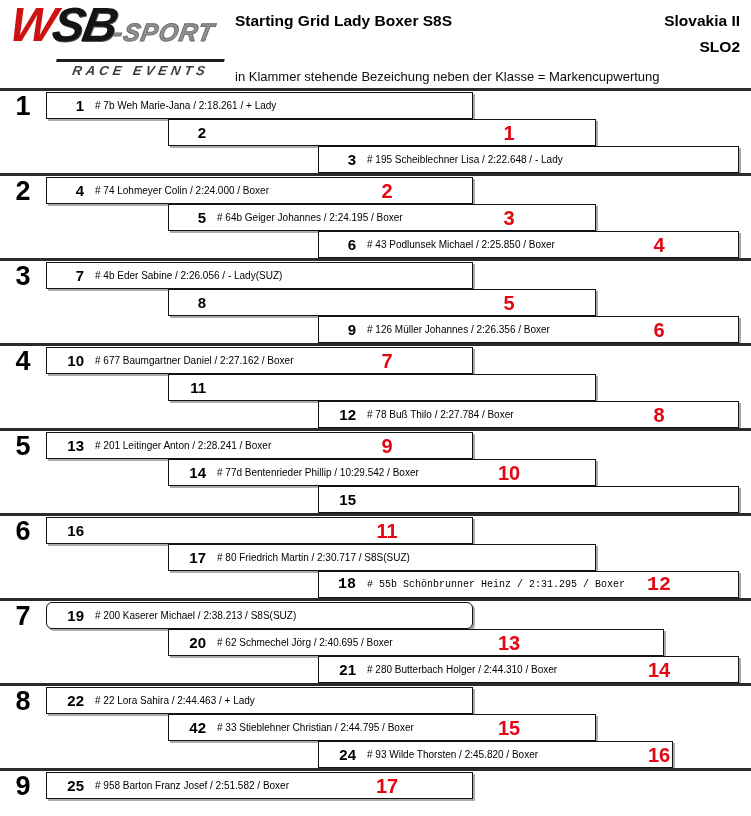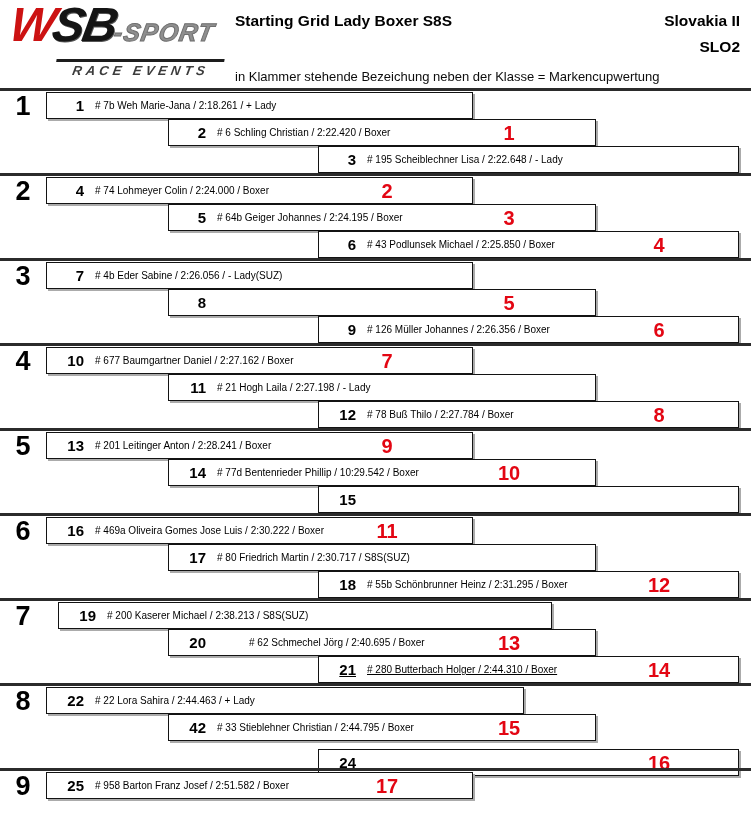--- a/index.html
+++ b/index.html
@@ -59,21 +59,20 @@
 
   <div id="grid-rows">
       <div class="sep" style="top: 88px;"></div>
       <div class="row-num" style="top: 92px;">1</div>
       <div class="slot" style="top: 92px; left: 46px; width: 427px;">
         <span class="pos">1</span>
         <span class="entry"># 7b Weh Marie-Jana / 2:18.261 / + Lady</span>
       </div>
       <div class="slot" style="top: 119px; left: 168px; width: 428px;">
         <span class="pos">2</span>
-        <span class="entry"># 6 Schling Christian / 2:22.420 / Boxer</span>
         <span class="rank">1</span>
       </div>
       <div class="slot" style="top: 146px; left: 318px; width: 421px;">
         <span class="pos">3</span>
         <span class="entry"># 195 Scheiblechner Lisa / 2:22.648 / - Lady</span>
       </div>
       <div class="sep" style="top: 173px;"></div>
       <div class="row-num" style="top: 177px;">2</div>
       <div class="slot" style="top: 177px; left: 46px; width: 427px;">
         <span class="pos">4</span>
@@ -107,21 +106,20 @@
       </div>
       <div class="sep" style="top: 343px;"></div>
       <div class="row-num" style="top: 347px;">4</div>
       <div class="slot" style="top: 347px; left: 46px; width: 427px;">
         <span class="pos">10</span>
         <span class="entry"># 677 Baumgartner Daniel / 2:27.162 / Boxer</span>
         <span class="rank">7</span>
       </div>
       <div class="slot" style="top: 374px; left: 168px; width: 428px;">
         <span class="pos">11</span>
-        <span class="entry"># 21 Hogh Laila / 2:27.198 / - Lady</span>
       </div>
       <div class="slot" style="top: 401px; left: 318px; width: 421px;">
         <span class="pos">12</span>
         <span class="entry"># 78 Buß Thilo / 2:27.784 / Boxer</span>
         <span class="rank">8</span>
       </div>
       <div class="sep" style="top: 428px;"></div>
       <div class="row-num" style="top: 432px;">5</div>
       <div class="slot" style="top: 432px; left: 46px; width: 427px;">
         <span class="pos">13</span>
@@ -133,61 +131,61 @@
         <span class="entry"># 77d Bentenrieder Phillip / 10:29.542 / Boxer</span>
         <span class="rank">10</span>
       </div>
       <div class="slot" style="top: 486px; left: 318px; width: 421px;">
         <span class="pos">15</span>
       </div>
       <div class="sep" style="top: 513px;"></div>
       <div class="row-num" style="top: 517px;">6</div>
       <div class="slot" style="top: 517px; left: 46px; width: 427px;">
         <span class="pos">16</span>
-        <span class="entry"># 469a Oliveira Gomes Jose Luis / 2:30.222 / Boxer</span>
         <span class="rank">11</span>
       </div>
       <div class="slot" style="top: 544px; left: 168px; width: 428px;">
         <span class="pos">17</span>
         <span class="entry"># 80 Friedrich Martin / 2:30.717 / S8S(SUZ)</span>
       </div>
-      <div class="slot" style="top: 571px; left: 318px; width: 421px;">
+      <div class="slot" style="top: 571px; left: 318px; width: 421px; font-family: Liberation Mono, monospace;">
         <span class="pos">18</span>
         <span class="entry"># 55b Schönbrunner Heinz / 2:31.295 / Boxer</span>
         <span class="rank">12</span>
       </div>
       <div class="sep" style="top: 598px;"></div>
       <div class="row-num" style="top: 602px;">7</div>
-      <div class="slot" style="top: 602px; left: 58px; width: 494px;">
+      <div class="slot" style="top: 602px; left: 46px; width: 427px; border-radius: 6px;">
         <span class="pos">19</span>
         <span class="entry"># 200 Kaserer Michael / 2:38.213 / S8S(SUZ)</span>
       </div>
-      <div class="slot" style="top: 629px; left: 168px; width: 428px; gap: 32px;">
+      <div class="slot" style="top: 629px; left: 168px; width: 496px;">
         <span class="pos">20</span>
         <span class="entry"># 62 Schmechel Jörg / 2:40.695 / Boxer</span>
         <span class="rank">13</span>
       </div>
-      <div class="slot" style="top: 656px; left: 318px; width: 421px; text-decoration: underline;">
+      <div class="slot" style="top: 656px; left: 318px; width: 421px;">
         <span class="pos">21</span>
         <span class="entry"># 280 Butterbach Holger / 2:44.310 / Boxer</span>
         <span class="rank">14</span>
       </div>
       <div class="sep" style="top: 683px;"></div>
       <div class="row-num" style="top: 687px;">8</div>
-      <div class="slot" style="top: 687px; left: 46px; width: 478px;">
+      <div class="slot" style="top: 687px; left: 46px; width: 427px;">
         <span class="pos">22</span>
         <span class="entry"># 22 Lora Sahira / 2:44.463 / + Lady</span>
       </div>
       <div class="slot" style="top: 714px; left: 168px; width: 428px;">
         <span class="pos">42</span>
         <span class="entry"># 33 Stieblehner Christian / 2:44.795 / Boxer</span>
         <span class="rank">15</span>
       </div>
-      <div class="slot" style="top: 741px; left: 318px; width: 421px; margin-top: 8px;">
+      <div class="slot" style="top: 741px; left: 318px; width: 355px;">
         <span class="pos">24</span>
+        <span class="entry"># 93 Wilde Thorsten / 2:45.820 / Boxer</span>
         <span class="rank">16</span>
       </div>
       <div class="sep" style="top: 768px;"></div>
       <div class="row-num" style="top: 772px;">9</div>
       <div class="slot" style="top: 772px; left: 46px; width: 427px;">
         <span class="pos">25</span>
         <span class="entry"># 958 Barton Franz Josef / 2:51.582 / Boxer</span>
         <span class="rank">17</span>
       </div>
     </div>

